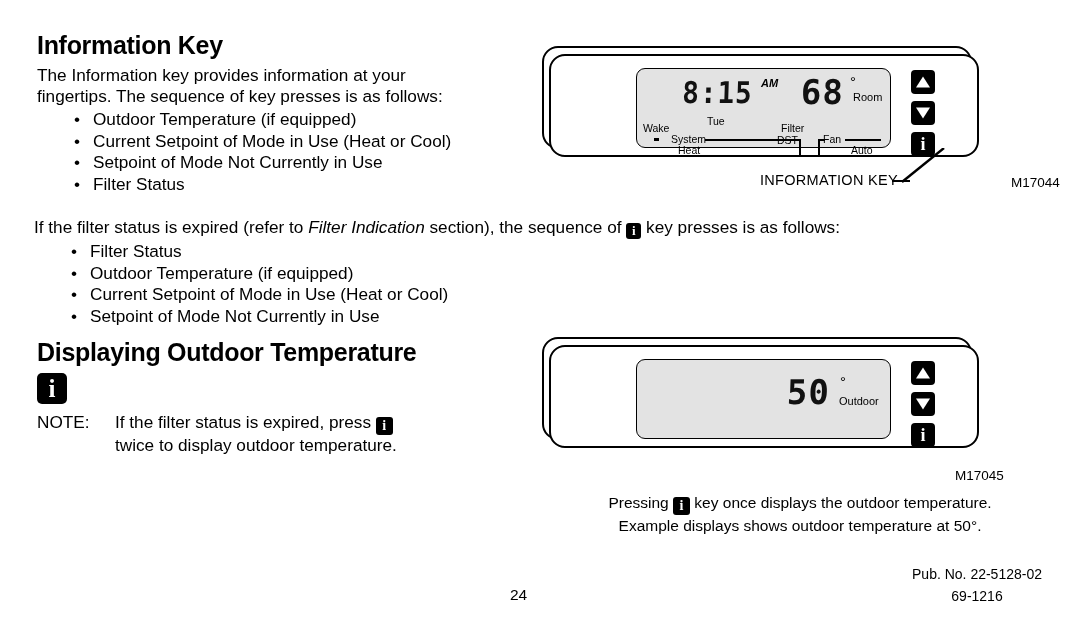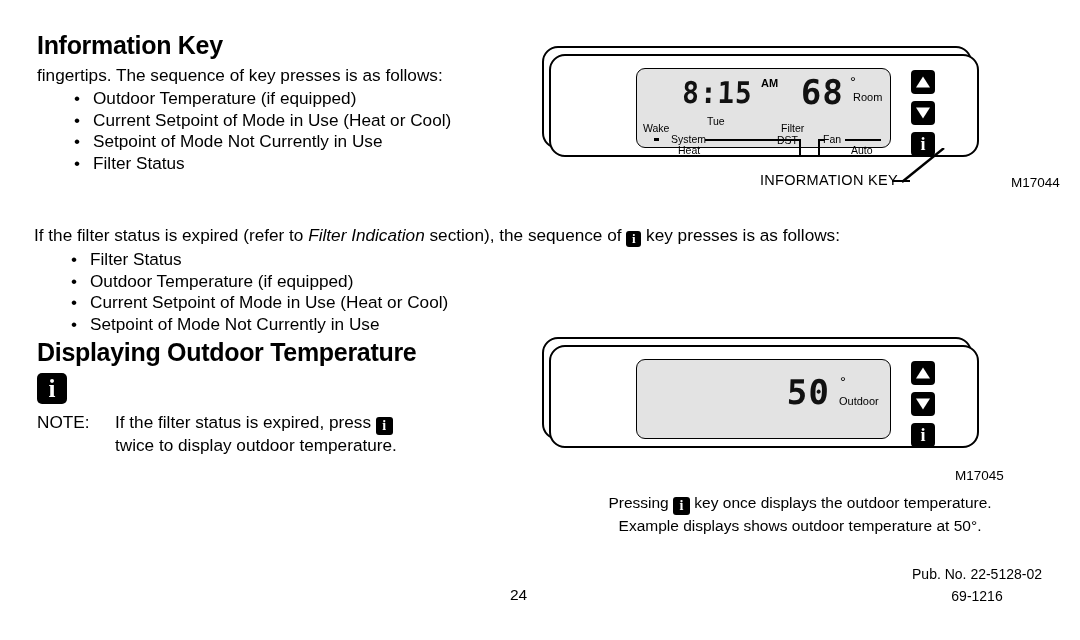--- a/index.html
+++ b/index.html
@@ -66,21 +66,21 @@
   .info-ico.lg {
     width: 30px; height: 31px;
     line-height: 31px;
     font-size: 25px;
     border-radius: 5px;
     vertical-align: -6px;
   }
 
   
   #intro-block { position: absolute; left: 37px; top: 33px; width: 500px; }
-  #expired-block { position: absolute; left: 34px; top: 217px; width: 1010px; margin-top: 8px; }
+  #expired-block { position: absolute; left: 34px; top: 217px; width: 1010px; }
   #outdoor-block { position: absolute; left: 37px; top: 340px; width: 480px; }
 
   .press-row {
     display: flex;
     align-items: flex-start;
     margin-top: 6px;
   }
   .press-row .keyicon { flex: 0 0 auto; margin-right: 18px; margin-top: 2px; }
   .press-row .txt { font-size: 17.2px; line-height: 21.5px; }
 
@@ -141,20 +141,21 @@
     position: absolute;
     left: 46px; top: 6px;
     font-size: 30px;
     transform: scaleX(0.92) skewX(-2deg);
     transform-origin: left top;
   }
   .ampm {
     position: absolute;
     left: 124px; top: 8px;
     font-size: 11px;
+    font-style: italic;
     font-weight: bold;
     font-family: "Liberation Sans", sans-serif;
   }
   .bigtemp {
     position: absolute;
     font-size: 34px;
     transform: skewX(-2deg);
   }
   #t1-temp { left: 164px; top: 3px; }
   #t2-temp { left: 150px; top: 12px; }
@@ -316,20 +317,21 @@
   .em { font-style: italic; }
 </style>
 </head>
 <body>
 
 <div class="page">
 
   <div id="intro-block">
     <h1 class="section-title">Information Key</h1>
     <div class="body-text" style="margin-top:7px;">
+      <div>The Information key provides information at your</div>
       <div>fingertips. The sequence of key presses is as follows:</div>
     </div>
     <ul class="bullet-list">
       <li><span class="dot">•</span><span>Outdoor Temperature (if equipped)</span></li>
       <li><span class="dot">•</span><span>Current Setpoint of Mode in Use (Heat or Cool)</span></li>
       <li><span class="dot">•</span><span>Setpoint of Mode Not Currently in Use</span></li>
       <li><span class="dot">•</span><span>Filter Status</span></li>
     </ul>
   </div>
 

